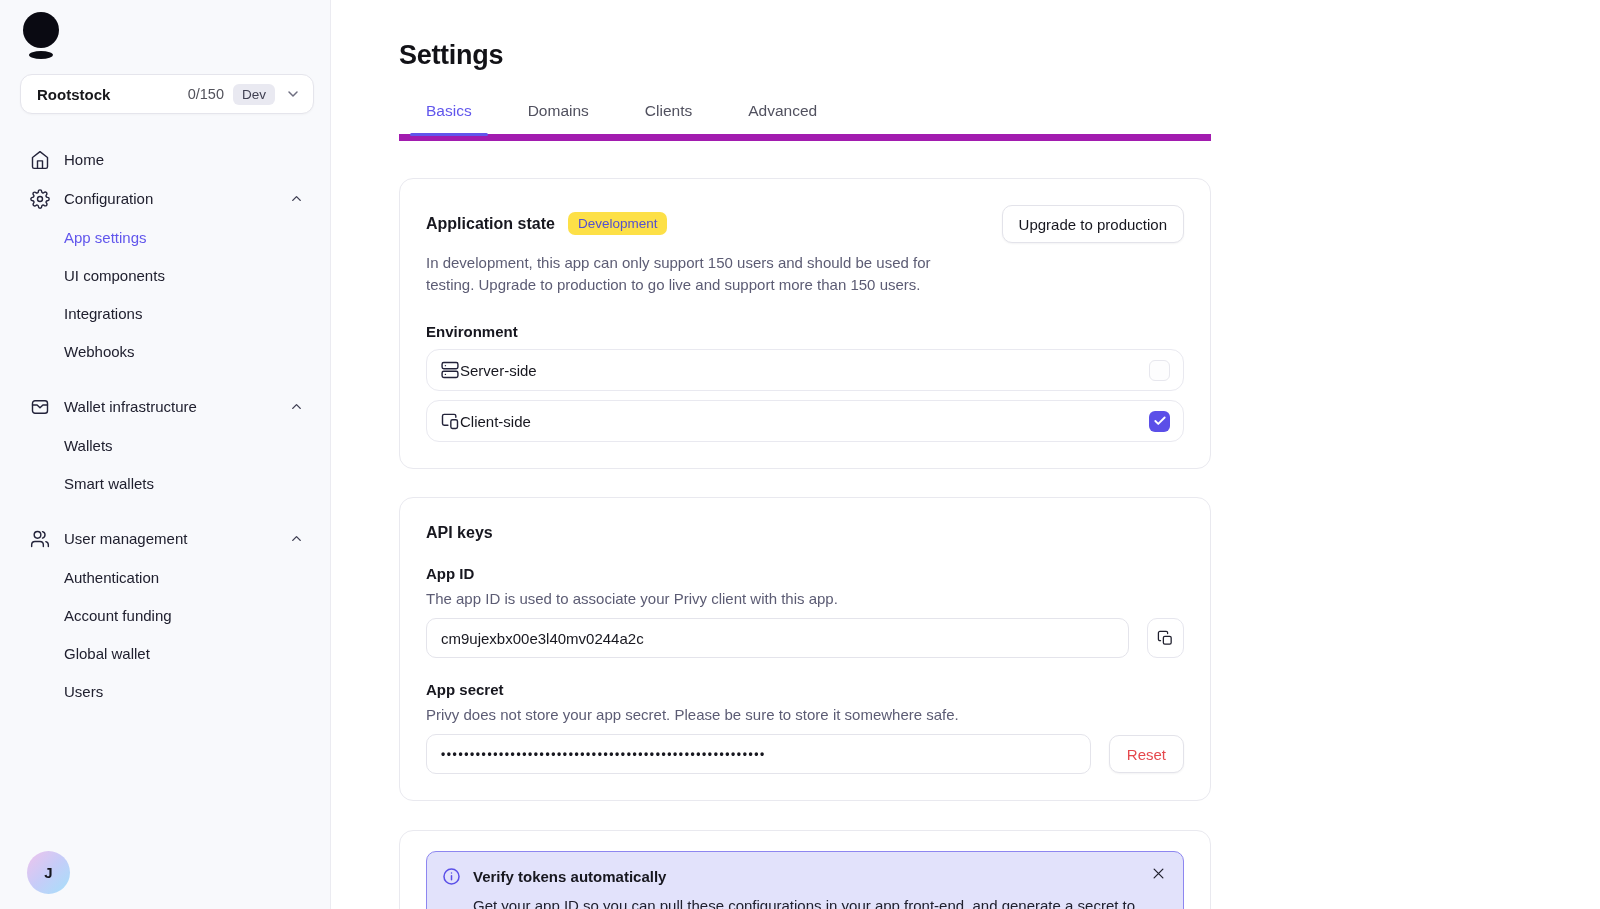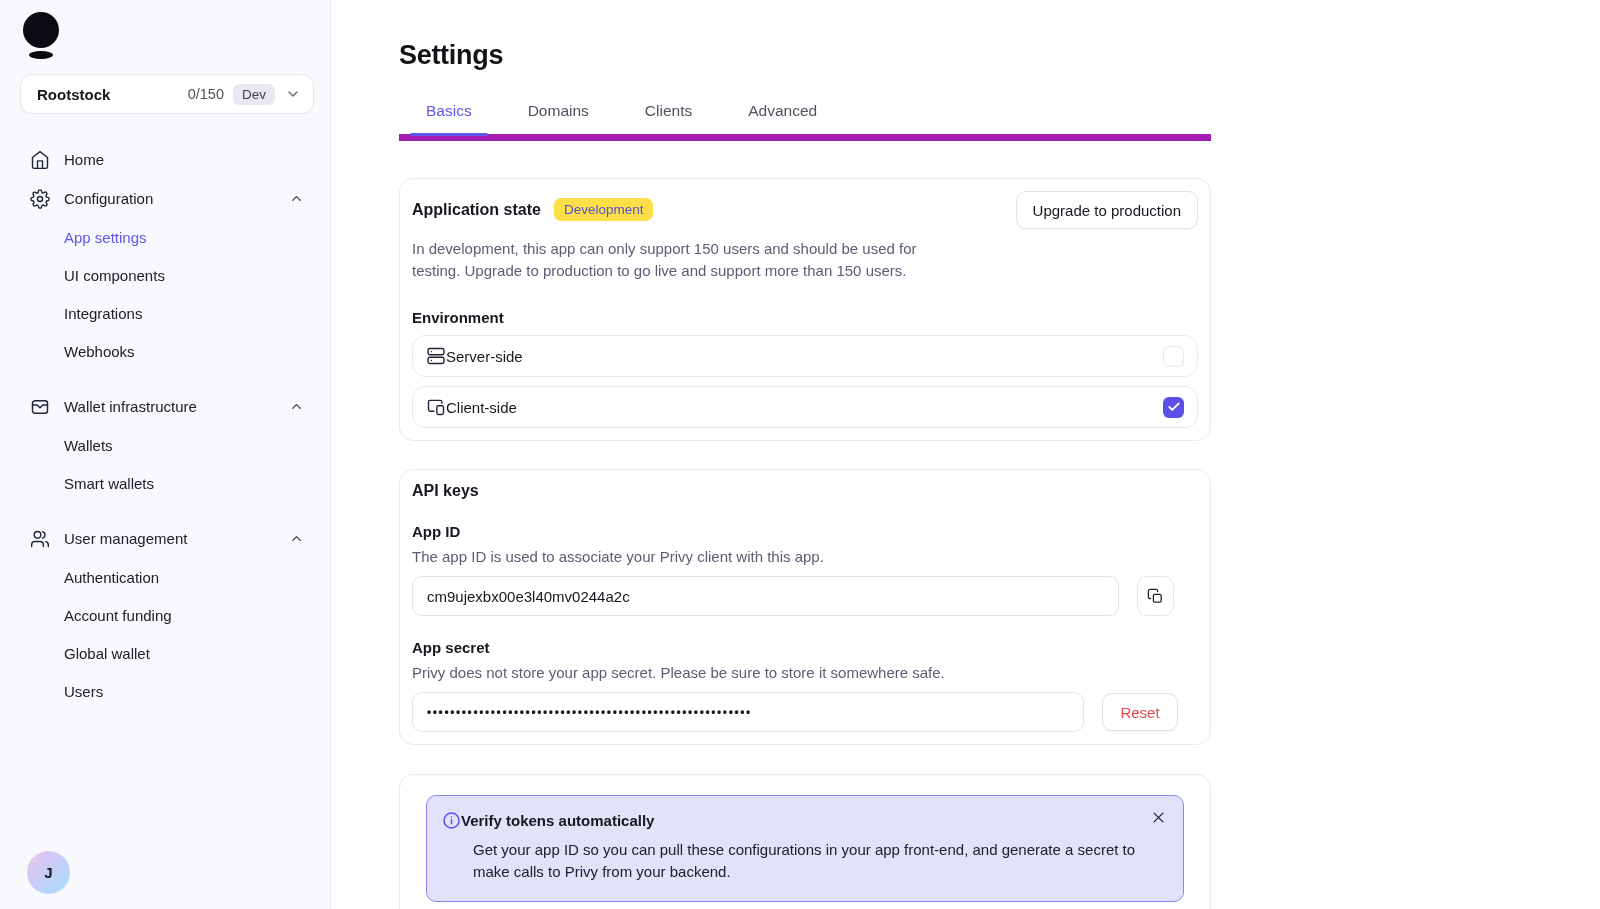--- a/index.html
+++ b/index.html
@@ -95,21 +95,21 @@
   .tab.active::after {
     content:""; position:absolute; left:0; right:0; bottom:-1.5px;
     height:2.5px; background:#6156EC; border-radius:2px;
   }
 
   .card {
     width:812px;
     background:#fff;
     border:1px solid #E9E9EF;
     border-radius:14px;
-    padding:12px;
+    padding:26px;
   }
   .card-1 { margin-top:37px; }
   .card-2 { margin-top:28px; }
   .card-3 { margin-top:29px; padding:20px 26px 45px; }
 
   .card-head { display:flex; justify-content:space-between; align-items:flex-start; }
   .title-row { display:flex; align-items:center; gap:13px; padding-top:7px; }
   .section-title { font-size:16px; font-weight:700; color:#17171F; }
   .badge-state {
     background:#fde047; color:#5550CF;
@@ -159,21 +159,21 @@
   }
   .btn-reset { width:76px; color:#E5484D; padding:0; }
 
   .banner {
     background:#E2E2FB;
     border:1px solid #8D86F0;
     border-radius:10px;
     padding:15px 18px 19px 15px;
     position:relative;
   }
-  .banner-head { display:flex; align-items:center; gap:0; }
+  .banner-head { display:flex; align-items:center; gap:12px; }
   .info-icon { width:19px; height:19px; color:#5B50E8; }
   .banner-title { font-size:15px; font-weight:700; color:#17171F; }
   .banner-close { position:absolute; top:14px; right:17px; color:#20202E; cursor:pointer; }
   .banner-body { margin:9px 0 0 31px; max-width:692px; font-size:15px; line-height:21.5px; color:#20202E; }
 </style>
 </head>
 <body>
 
 <aside class="sidebar">
   <div class="logo">

